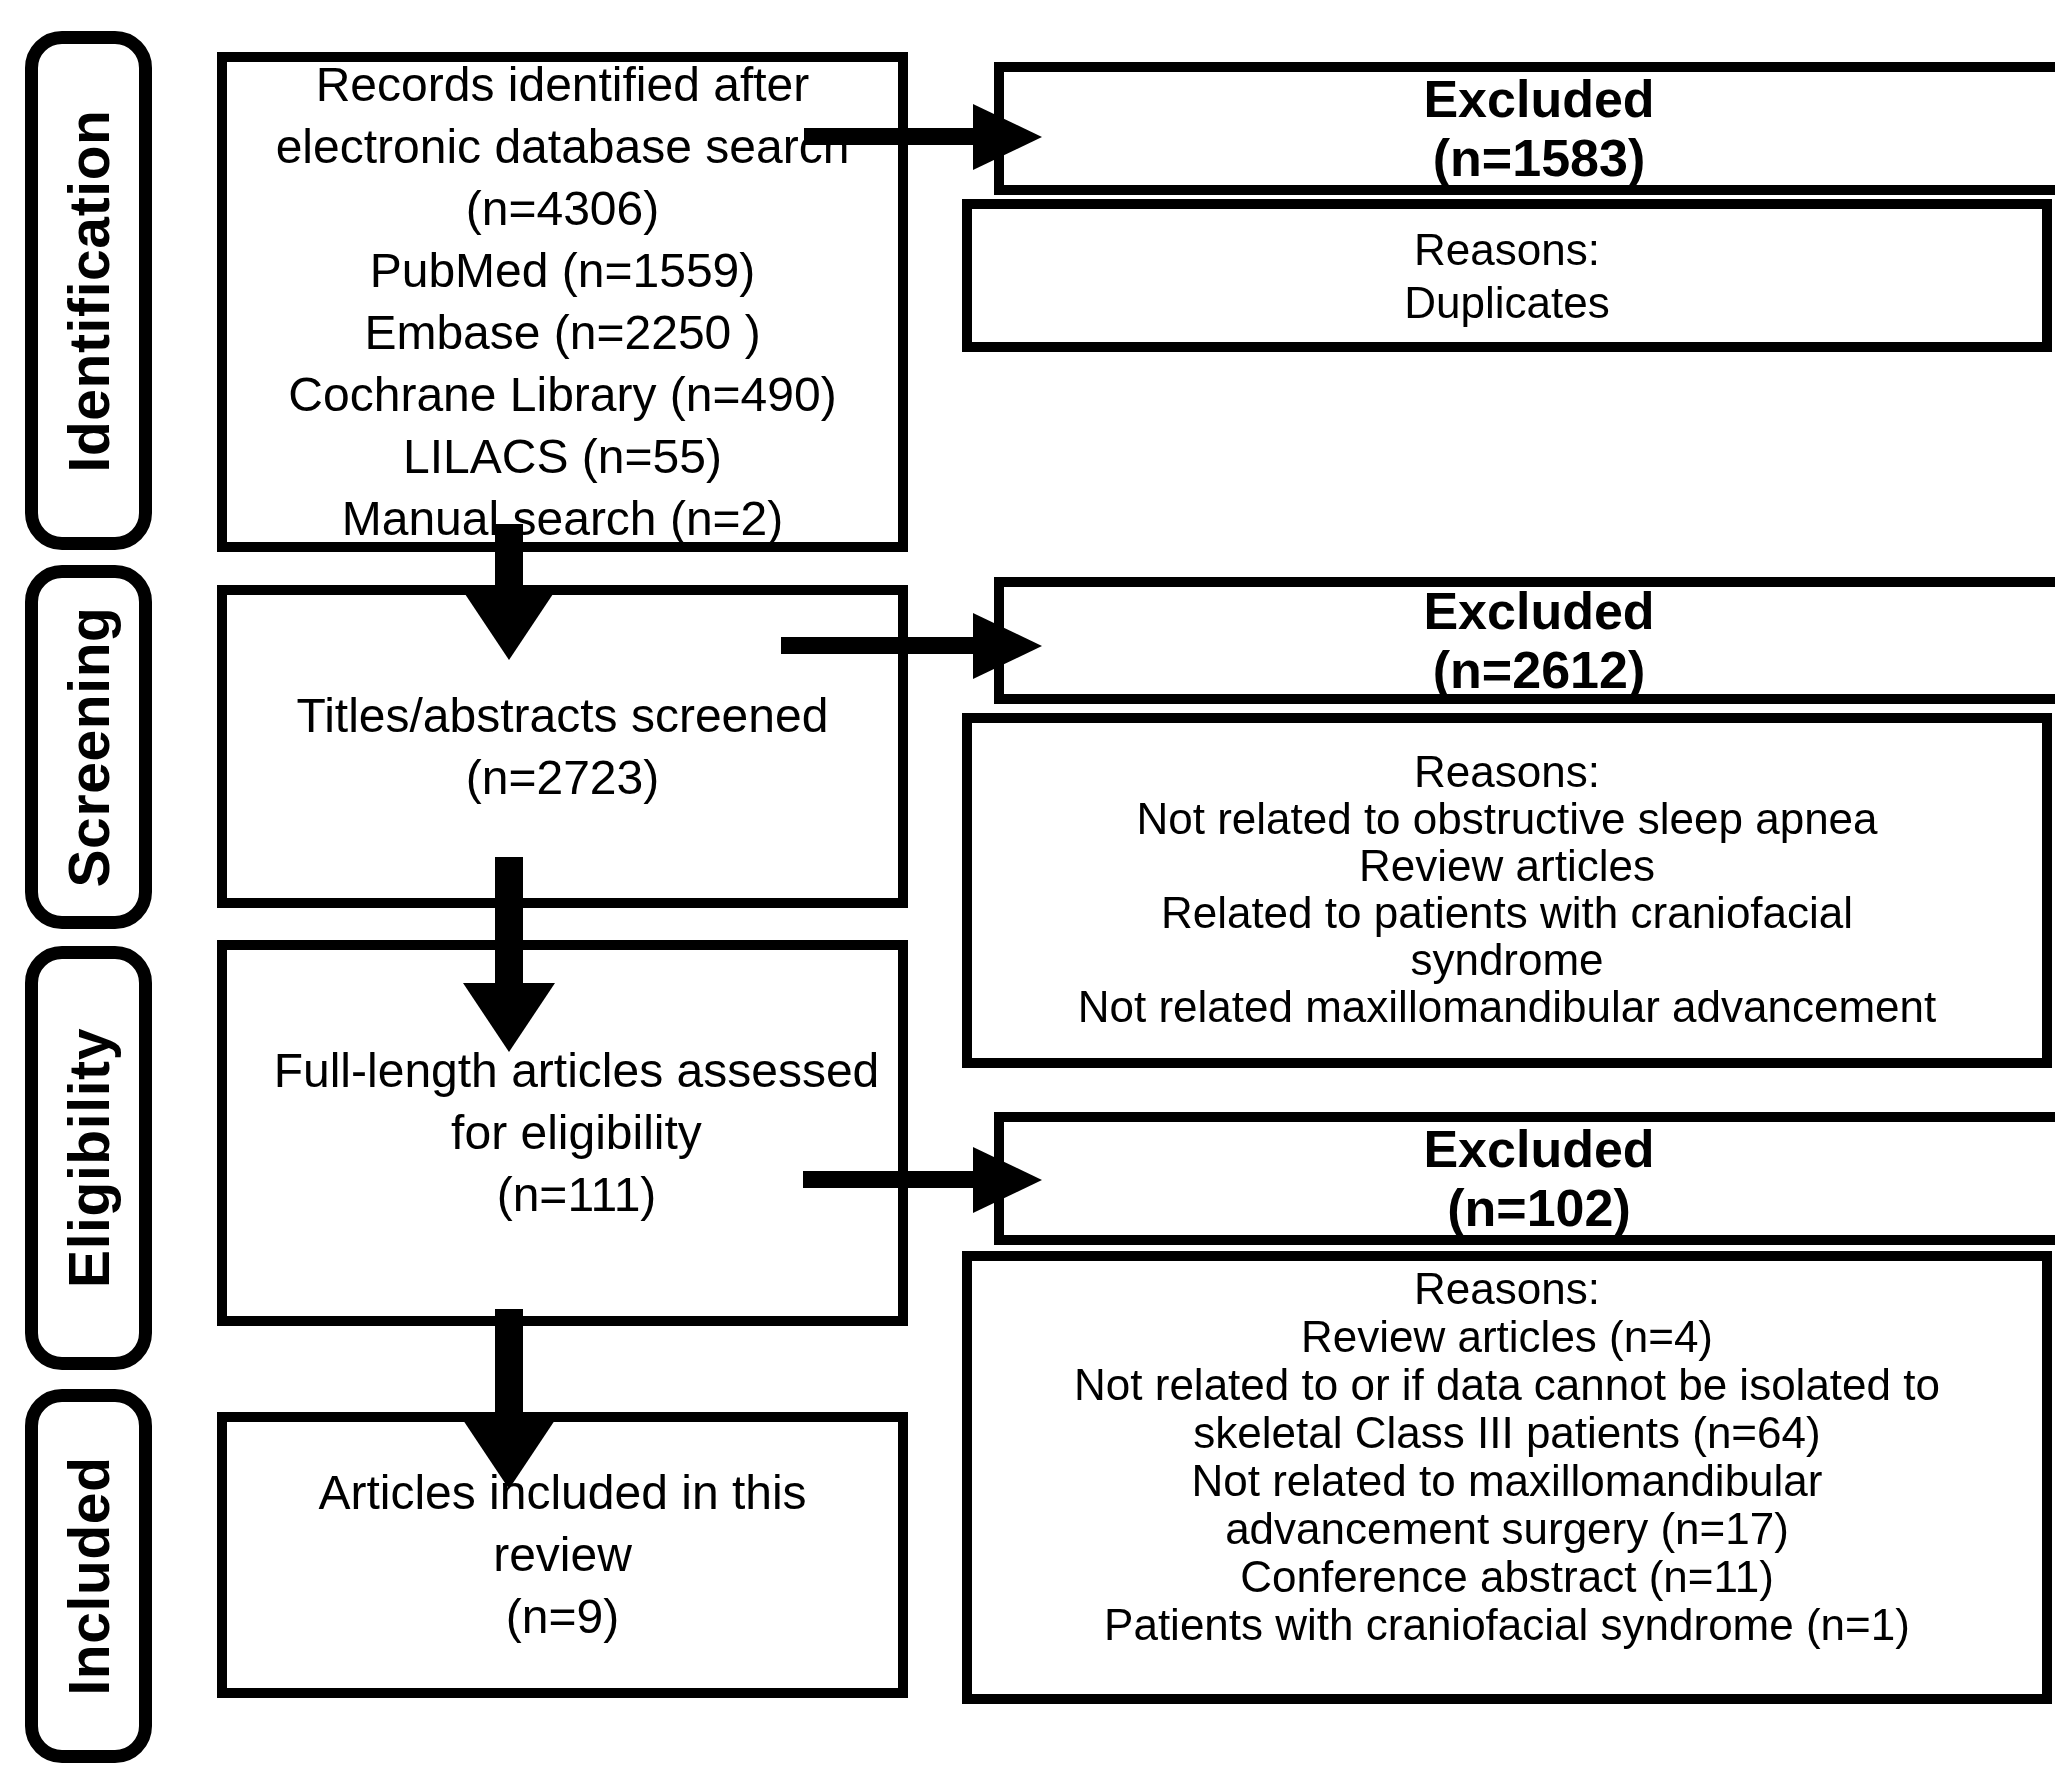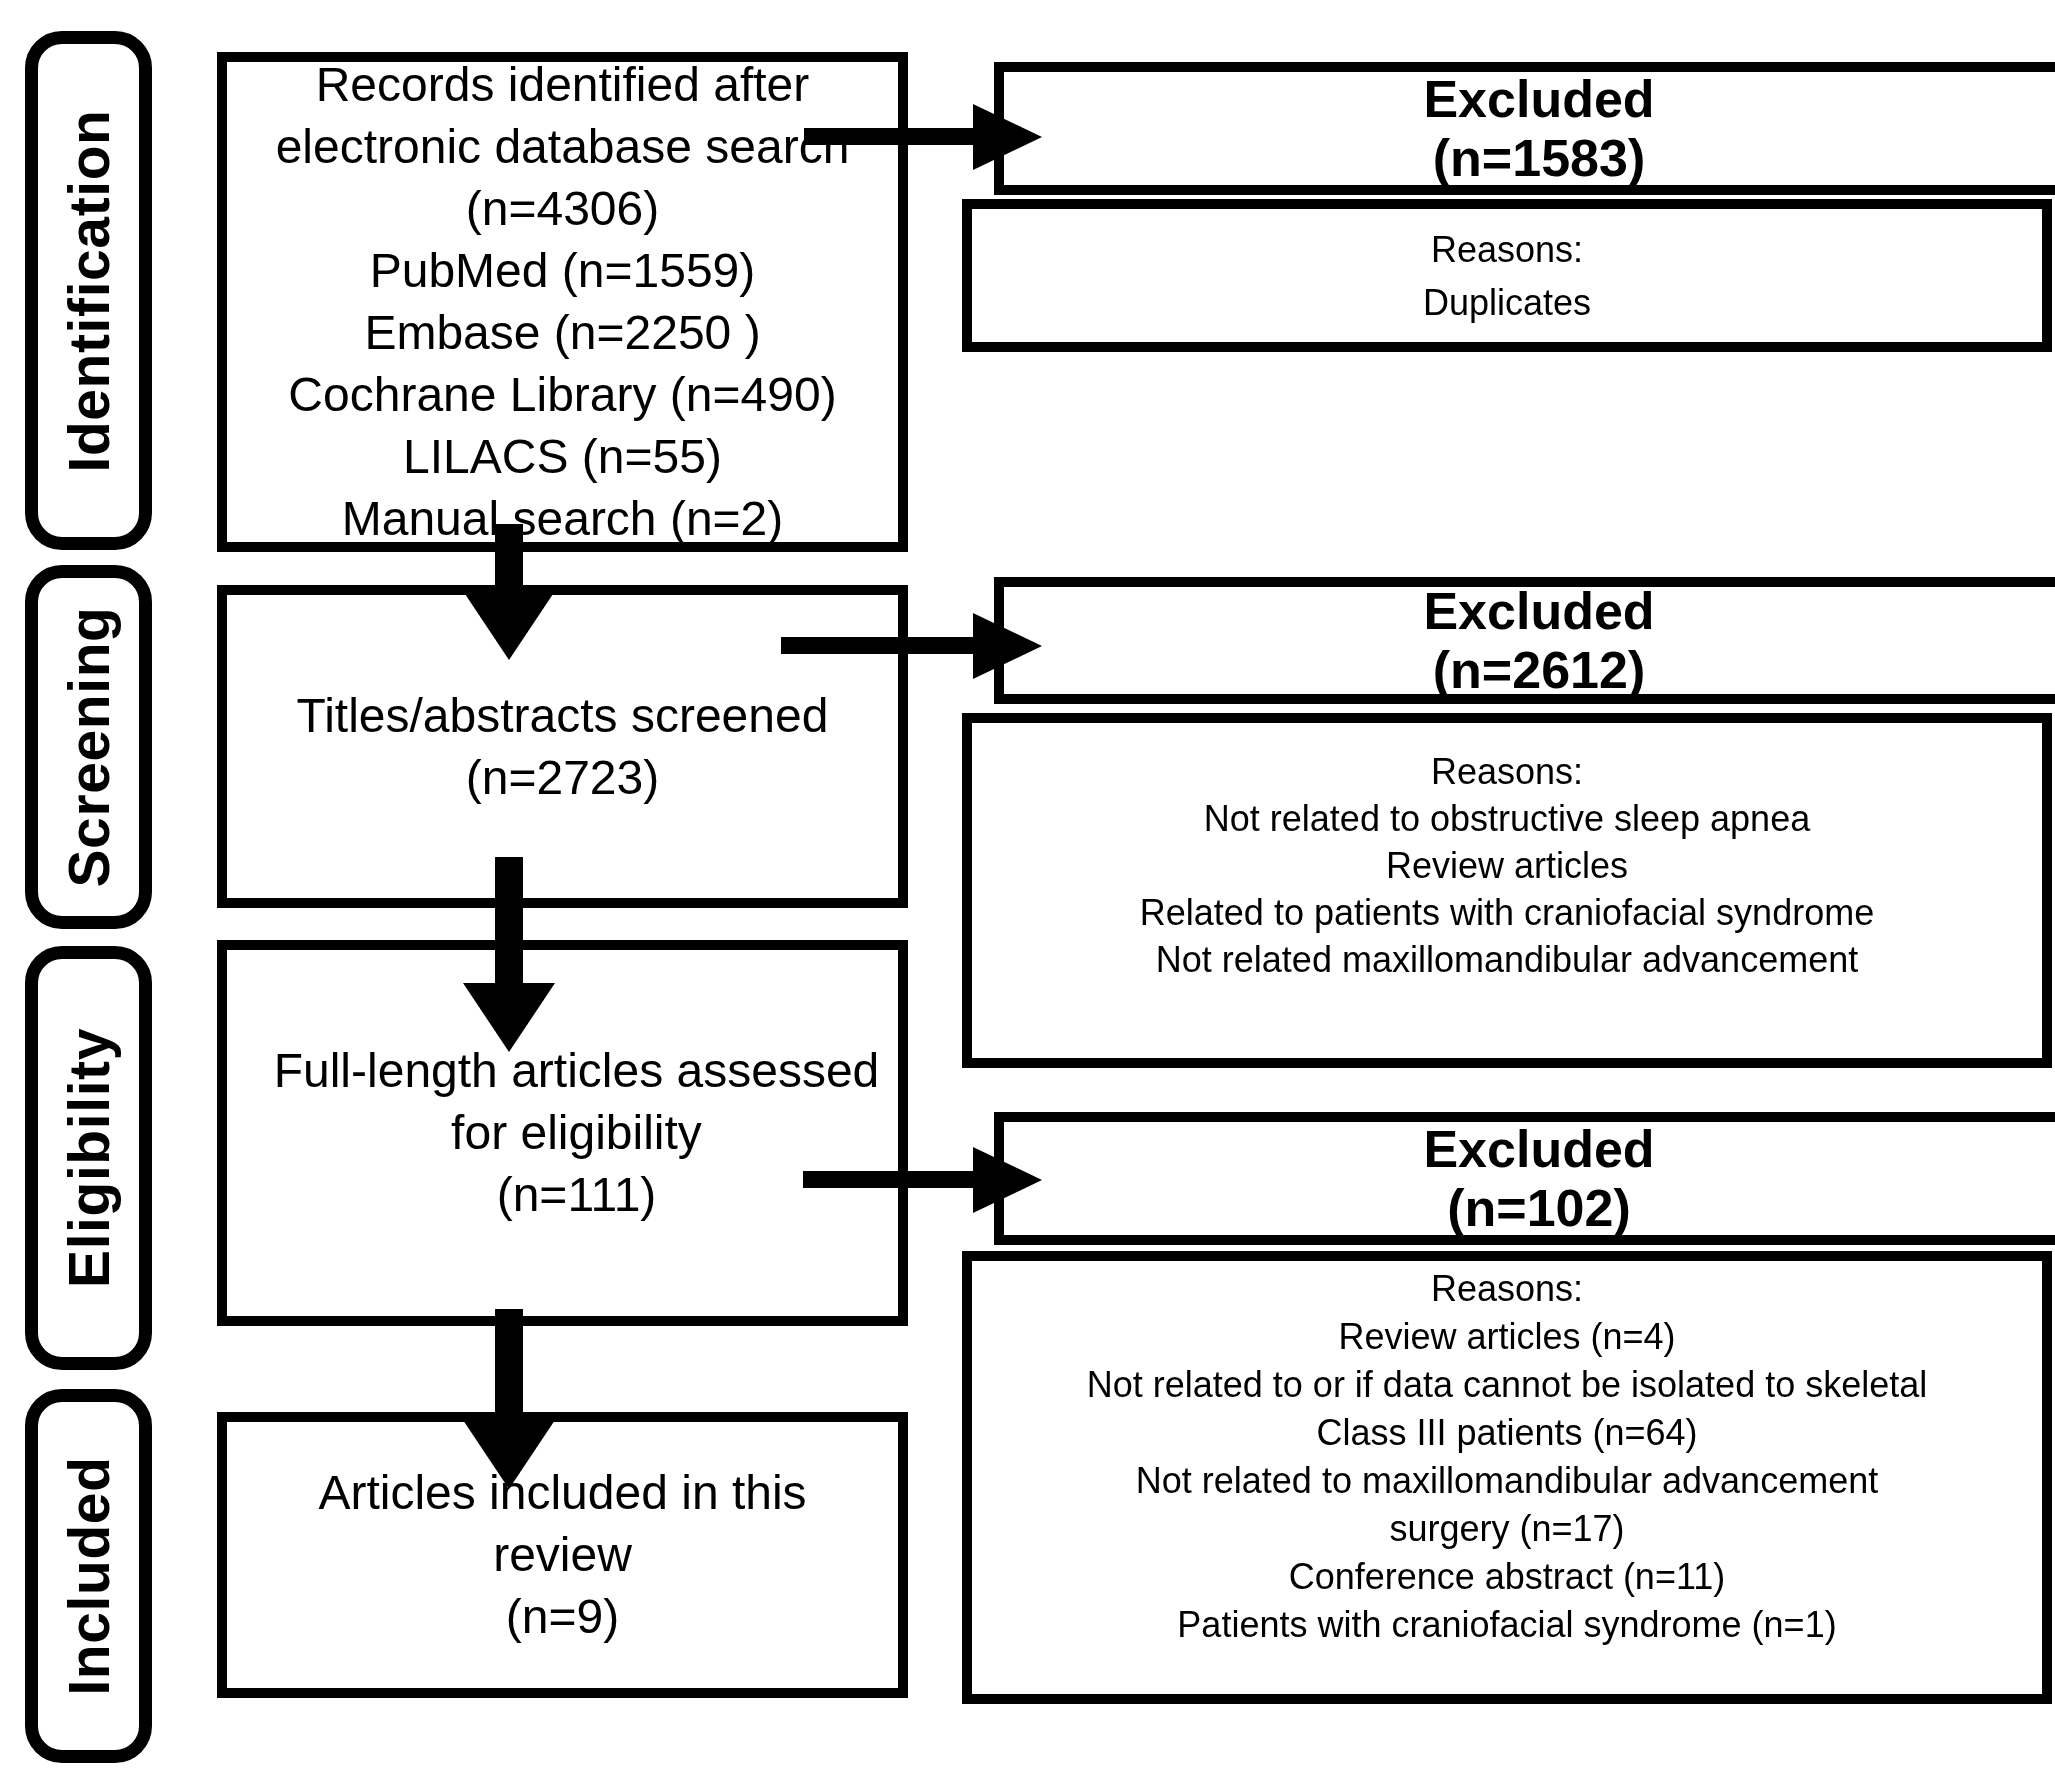--- a/index.html
+++ b/index.html
@@ -35,21 +35,21 @@
   .exh{
     position:absolute;left:994px;width:1090px;
     border:10px solid #000;background:#fff;box-sizing:border-box;
     display:flex;flex-direction:column;justify-content:center;align-items:center;
     text-align:center;font-weight:bold;font-size:52px;line-height:59px;
   }
   .exb{
     position:absolute;left:962px;width:1090px;
     border:10px solid #000;background:#fff;box-sizing:border-box;
     display:flex;flex-direction:column;justify-content:flex-start;align-items:center;
-    text-align:center;font-size:36px;line-height:48px;
+    text-align:center;font-size:44px;line-height:48px;
     padding:25px 99px 0 99px;
   }
   .exb.centered{justify-content:center;padding-top:0;line-height:53px;}
   .exb .reason{width:100%;}
   
   .vstem{position:absolute;width:28px;background:#000;}
   .vhead{position:absolute;width:0;height:0;
     border-left:46px solid transparent;border-right:46px solid transparent;
     border-top:69px solid #000;}
   .hstem{position:absolute;height:17.3px;background:#000;}

